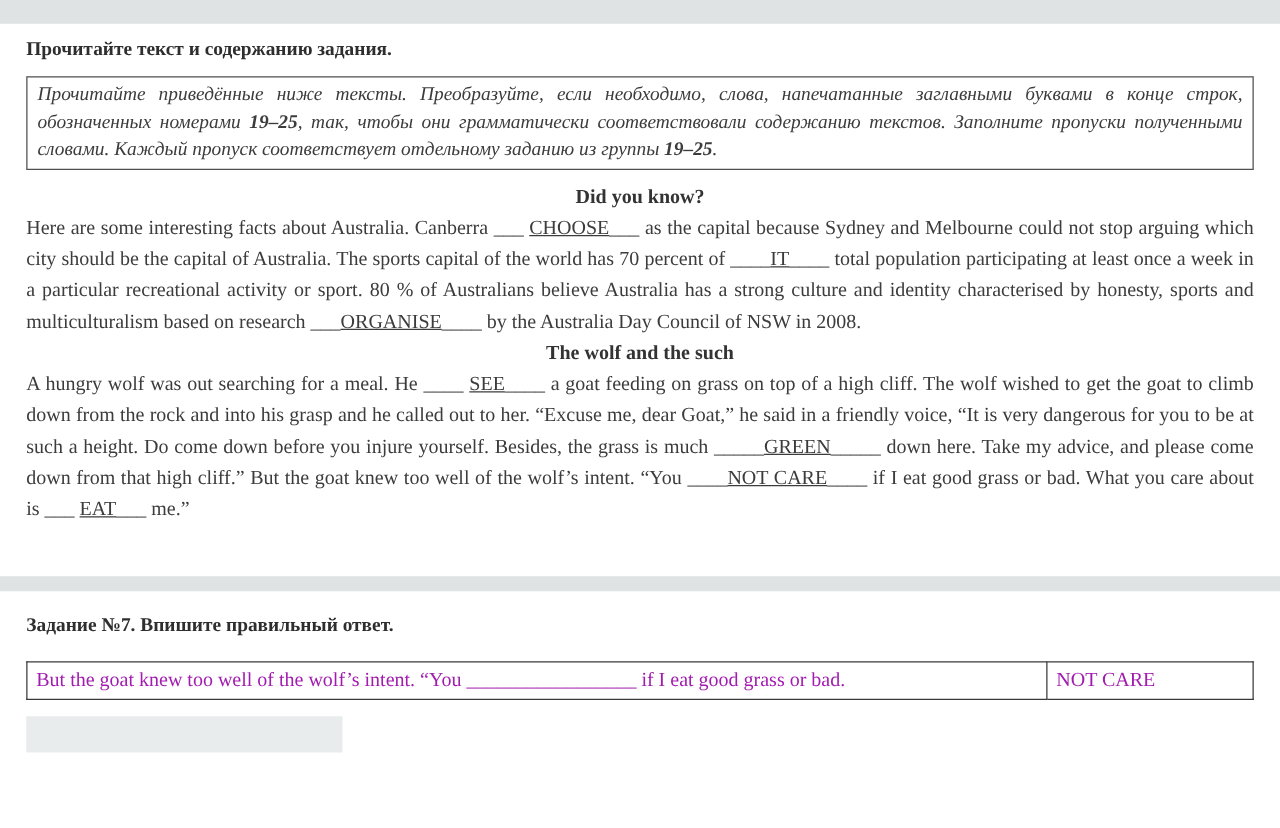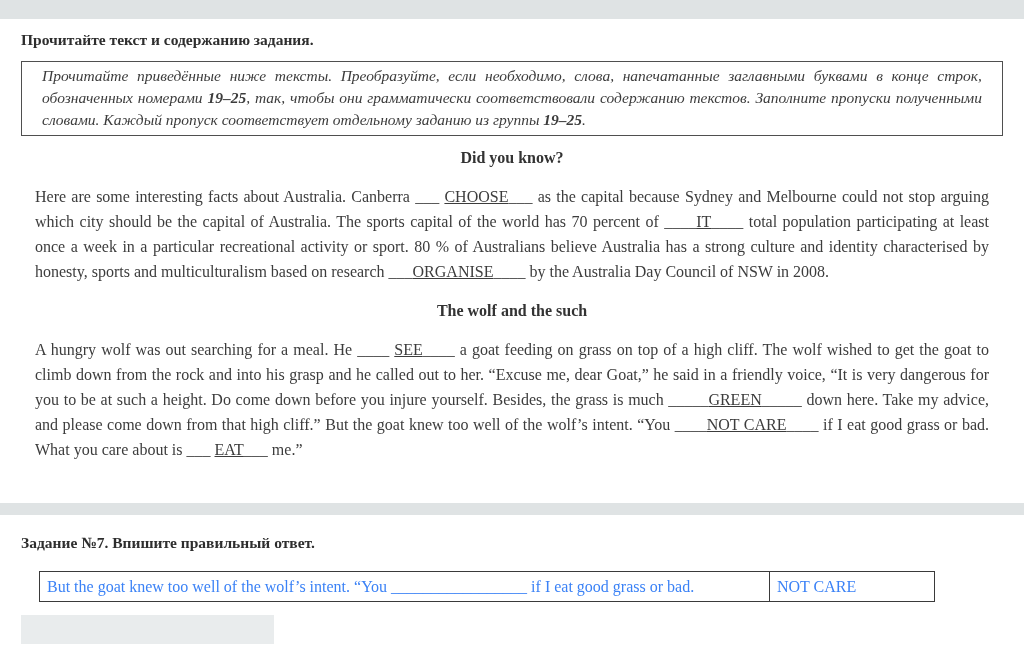--- a/index.html
+++ b/index.html
@@ -18,61 +18,60 @@
   .content { padding: 0 21px; }
 
   .main-heading {
     font-size: 15.5px;
     font-weight: bold;
     color: #2e2e2e;
     margin: 12px 0 12px;
   }
   .instr-box {
     border: 1px solid #4f4f4f;
-    padding: 3px 20px 4px;
+    padding: 3px 8px 4px;
     font-style: italic;
     font-size: 15.5px;
     line-height: 22px;
     text-align: justify;
     margin-bottom: 9px;
   }
   .text-heading {
     font-size: 16px;
     font-weight: bold;
     margin: 0;
     line-height: 25px;
     color: #333333;
     text-align: center;
   }
   .para {
     font-size: 16px;
     line-height: 25px;
     text-align: justify;
-    margin: 14px;
+    margin: 0;
   }
   .seg-u { text-decoration: underline; }
   .seg-b { font-weight: bold; }
 
   .separator {
     height: 12px;
     background: #dfe3e4;
     margin-top: 41px;
   }
   .task-heading {
     font-size: 15.5px;
     font-weight: bold;
     color: #2e2e2e;
     margin: 19px 0 19px;
   }
   .answer-table {
     border-collapse: collapse;
-    width: 896px;
+    width: 982px;
     font-size: 16px;
-    color: #3b82f6;
-    margin-left: 18px;
+    color: #a21caf;
   }
   .answer-table td {
     border: 1.5px solid #3a3a3a;
     padding: 2px 7px;
     height: 25px;
     vertical-align: middle;
   }
   td.keyword-cell { width: 150px; }
   .answer-input {
     margin-top: 13px;

